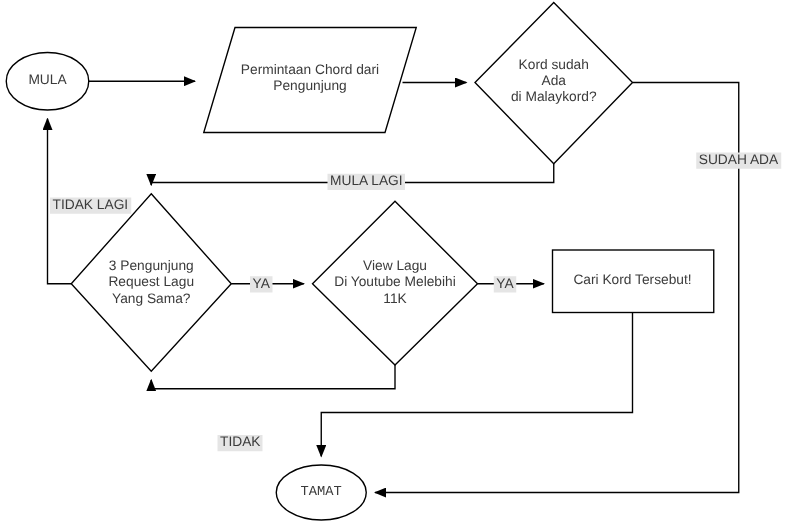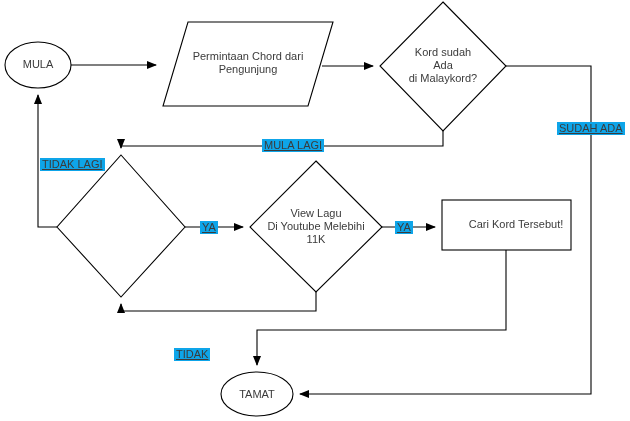--- a/index.html
+++ b/index.html
@@ -20,25 +20,24 @@
     line-height:13px;
     text-align:center;
     white-space:pre;
     user-select:none;
   }
   .edge-lbl{
     position:absolute;
     color:#3b3b3b;
     font-size:11px;
     line-height:13px;
-    background:#0ea5e9;
+    background:#e5e5e5;
     padding:0 2px;
     white-space:nowrap;
     user-select:none;
-    text-decoration:underline;
   }
 </style>
 </head>
 <body>
 
 <div id="canvas">
 
   <svg id="flow" viewBox="0 0 630 421" xmlns="http://www.w3.org/2000/svg">
     <defs>
       <marker id="arrow" markerWidth="10" markerHeight="8" refX="9" refY="4" orient="auto" markerUnits="userSpaceOnUse">
@@ -81,28 +80,31 @@
 
   <div class="lbl" style="left:5px;top:58px;width:66px;">MULA</div>
 
   <div class="lbl" style="left:178px;top:50px;width:140px;">Permintaan Chord dari
 Pengunjung</div>
 
   <div class="lbl" style="left:383px;top:46px;width:120px;">Kord sudah
 Ada
 di Malaykord?</div>
 
+  <div class="lbl" style="left:61px;top:207px;width:120px;">3 Pengunjung
+Request Lagu
+Yang Sama?</div>
 
   <div class="lbl" style="left:251px;top:207px;width:130px;">View Lagu
 Di Youtube Melebihi
 11K</div>
 
-  <div class="lbl" style="left:442px;top:218px;width:148px;">Cari Kord Tersebut!</div>
+  <div class="lbl" style="left:442px;top:218px;width:128px;">Cari Kord Tersebut!</div>
 
-  <div class="lbl" style="left:221px;top:388px;width:72px;">TAMAT</div>
+  <div class="lbl" style="left:221px;top:388px;width:72px;font-family:Liberation Mono, monospace;">TAMAT</div>
 
   <div class="edge-lbl" style="left:4px;top:158px;margin-left:36px;">TIDAK LAGI</div>
 
   <div class="edge-lbl" style="left:262px;top:139px;">MULA LAGI</div>
 
   <div class="edge-lbl" style="left:557px;top:122px;">SUDAH ADA</div>
 
   <div class="edge-lbl" style="left:200px;top:221px;">YA</div>
 
   <div class="edge-lbl" style="left:395px;top:221px;">YA</div>

